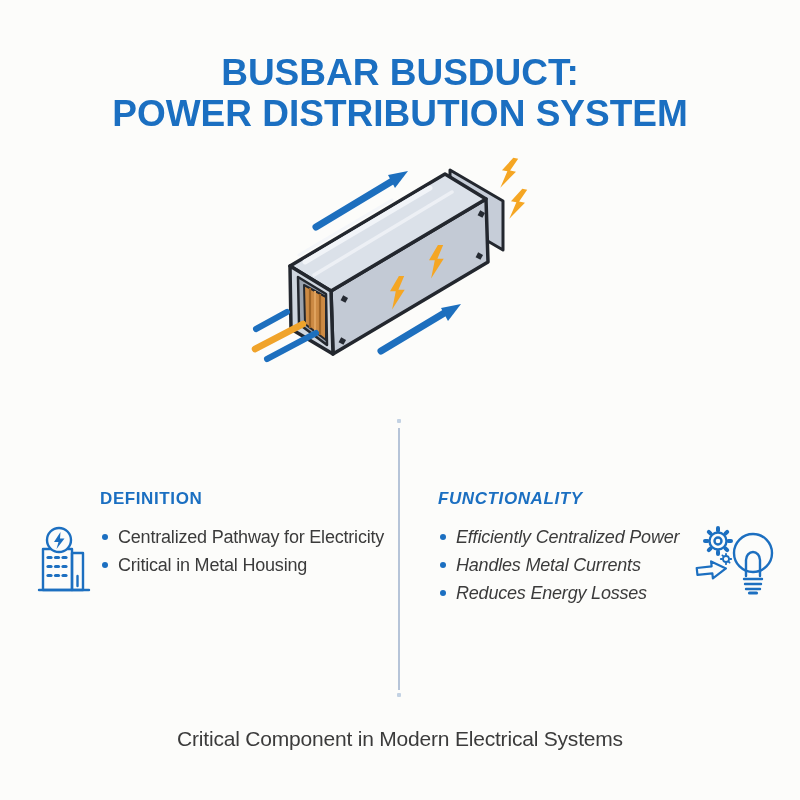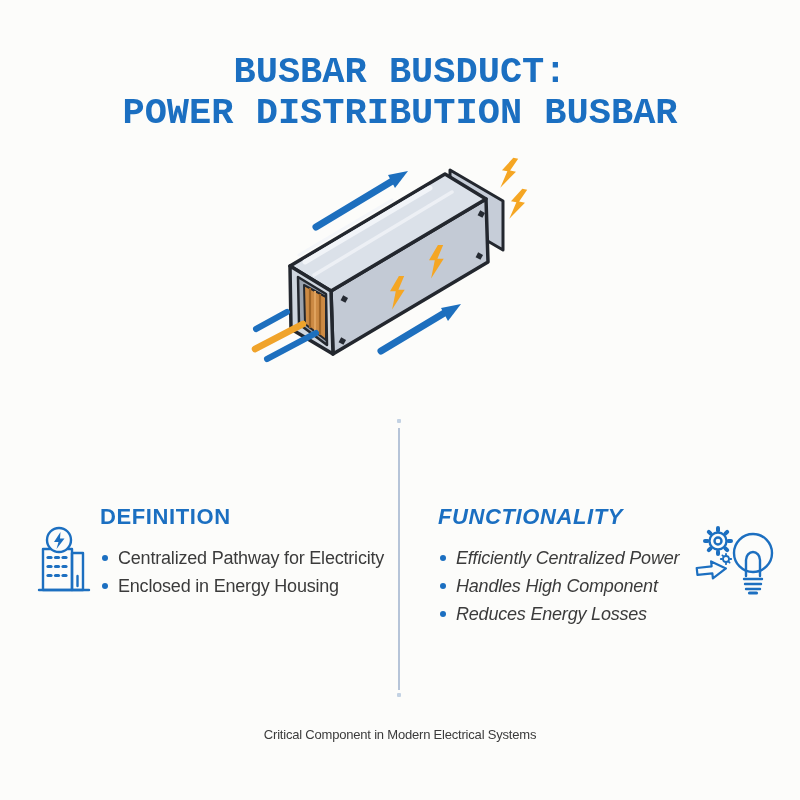--- a/index.html
+++ b/index.html
@@ -4,59 +4,59 @@
 <style>
   html,body{margin:0;padding:0;}
   body{
     width:800px;height:800px;position:relative;overflow:hidden;
     background:#fcfcfa;
     font-family:"Liberation Sans", sans-serif;
   }
   .title{
     position:absolute;top:52px;left:0;width:800px;
     text-align:center;color:#1b6fc1;font-weight:bold;
-    font-size:37px;line-height:41px;letter-spacing:0px;font-family:Liberation Mono, monospace;
+    font-size:37px;line-height:41px;letter-spacing:0px;
   }
   .illustration{position:absolute;left:230px;top:148px;width:345px;height:245px;}
   .divider{
     position:absolute;left:398px;top:428px;width:2px;height:262px;
     background:#b6c4d8;
   }
   .divider-dot{position:absolute;width:4px;height:4px;background:#c3d2e3;border-radius:1px;}
   .dot-top{left:397px;top:419px;}
   .dot-bottom{left:397px;top:693px;}
   .col{position:absolute;top:488px;}
   .col-left{left:100px;width:300px;}
   .col-right{left:438px;width:260px;font-style:italic;}
   .section-heading{
-    color:#1b6fc1;font-weight:bold;font-size:22px;letter-spacing:0.6px;
-    margin:16px 0 14px 0;
+    color:#1b6fc1;font-weight:bold;font-size:17px;letter-spacing:0.6px;
+    margin:1px 0 14px 0;
   }
   ul.bullets{list-style:none;margin:0;padding:0;}
   ul.bullets li{
     position:relative;padding-left:18px;
     font-size:18px;line-height:28px;color:#3b3b3b;letter-spacing:-0.2px;
   }
   ul.bullets li::before{
     content:"";position:absolute;left:2px;top:11px;width:6px;height:6px;
     border-radius:50%;background:#1b6fc1;
   }
   .icon-building{position:absolute;left:37px;top:524px;width:58px;height:70px;}
   .icon-bulb{position:absolute;left:694px;top:518px;width:86px;height:92px;}
   .footer{
     position:absolute;top:727px;left:0;width:800px;text-align:center;
-    font-size:13px;color:#3b3b3b;letter-spacing:-0.2px;
+    font-size:21px;color:#3b3b3b;letter-spacing:-0.2px;
   }
 </style>
 </head>
 <body>
 
 <div class="title">
   <div>BUSBAR BUSDUCT:</div>
-  <div>POWER DISTRIBUTION BUSBAR</div>
+  <div>POWER DISTRIBUTION SYSTEM</div>
 </div>
 
 <svg class="illustration" viewBox="230 148 345 245" xmlns="http://www.w3.org/2000/svg">
   <defs>
     <path id="boltShape" d="M8.5,0 L0,14.5 L5.5,14.5 L2,32 L14,13 L8,13 L13.5,0 Z"></path>
   </defs>
 
   <g>
     <polygon points="450,170 503,201 503,250 450,219" fill="#c6cdd8" stroke="#23272e" stroke-width="3" stroke-linejoin="round"></polygon>
   </g>
@@ -134,29 +134,29 @@
       <line x1="26" y1="51.5" x2="29" y2="51.5"></line>
   </g>
   <circle cx="22" cy="16" r="12" fill="#fcfcfa"></circle>
   <path d="M23.5,8 L17,18 L21.5,18 L19.5,25 L27.5,14.5 L23,14.5 Z" fill="#1c6fc0" stroke="none"></path>
 </svg>
 
 <div class="col col-left">
   <h2 class="section-heading">DEFINITION</h2>
   <ul class="bullets">
     <li>Centralized Pathway for Electricity</li>
-    <li>Enclosed in Energy Housing</li>
+    <li>Critical in Metal Housing</li>
   </ul>
 </div>
 
 <div class="col col-right">
   <h2 class="section-heading">FUNCTIONALITY</h2>
   <ul class="bullets">
     <li>Efficiently Centralized Power</li>
-    <li>Handles High Component</li>
+    <li>Handles Metal Currents</li>
     <li>Reduces Energy Losses</li>
   </ul>
 </div>
 
 <svg class="icon-bulb" viewBox="0 0 86 92" xmlns="http://www.w3.org/2000/svg" fill="none" stroke="#1c6fc0" stroke-width="2.4" stroke-linecap="round" stroke-linejoin="round">
   <g>
     <circle cx="24" cy="23" r="8.5"></circle>
     <circle cx="24" cy="23" r="3.5"></circle>
     <g stroke-width="4">
       <line x1="24" y1="12.5" x2="24" y2="10"></line>

